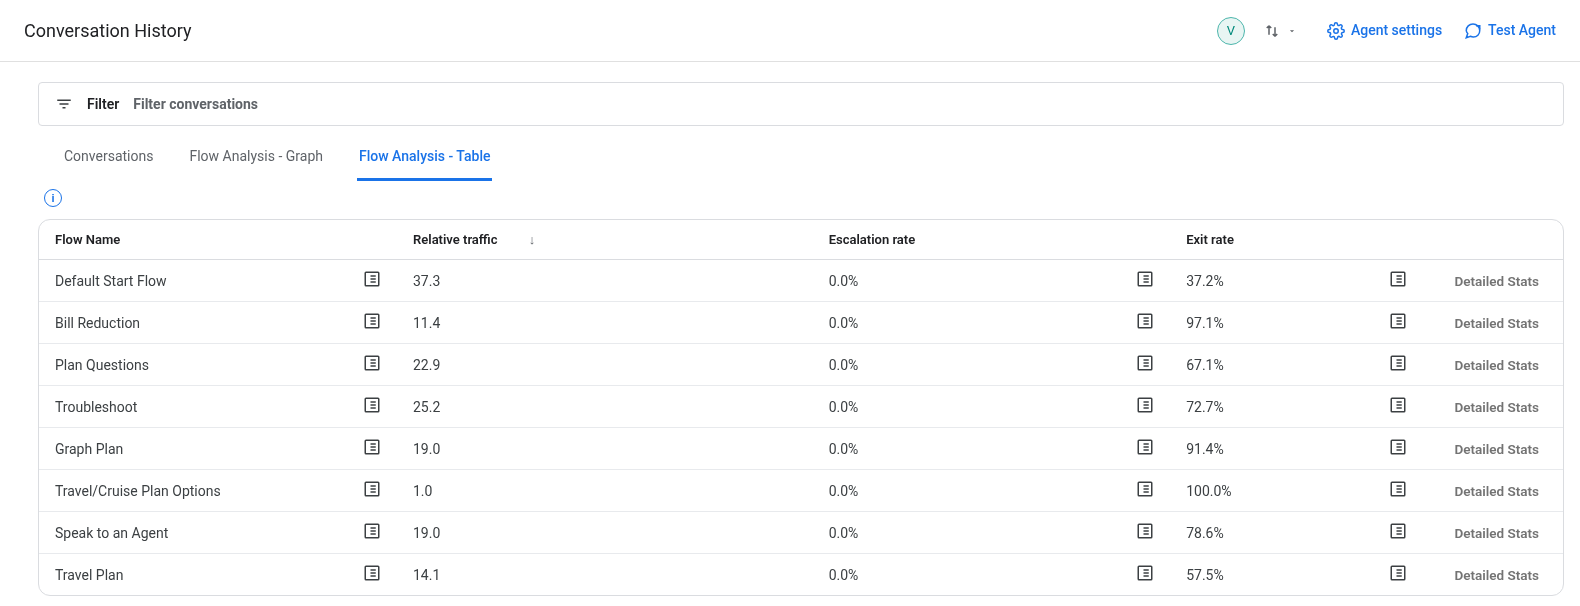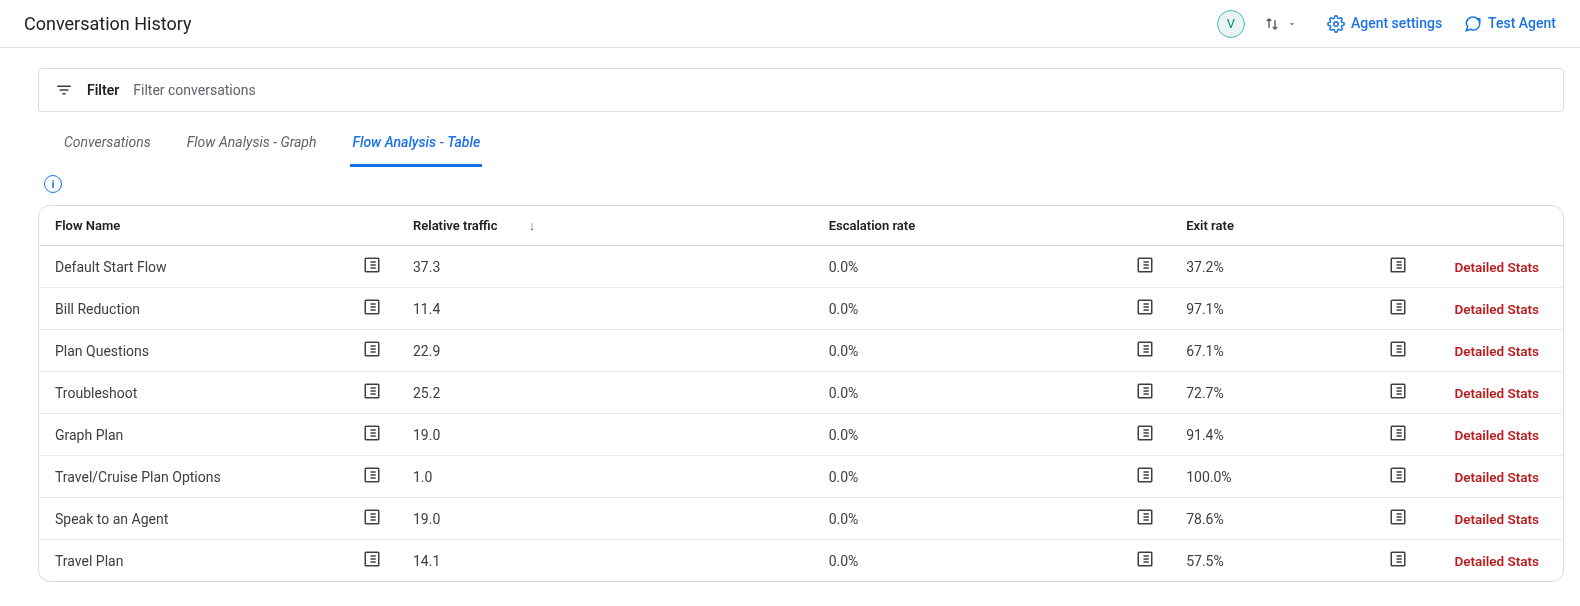--- a/index.html
+++ b/index.html
@@ -7,21 +7,21 @@
     font-family: 'Google Sans', Roboto, Arial, sans-serif;
     font-size: 14px;
     color: #202124;
     background: #fff;
   }
   .top-bar {
     display: flex;
     align-items: center;
     padding: 10px 24px;
     border-bottom: 1px solid #e0e0e0;
-    height: 48px;
+    height: 62px;
   }
   .page-title {
     font-size: 18px;
     font-weight: 400;
     color: #202124;
     flex: 0 0 auto;
   }
   .top-spacer { flex: 1; }
   .avatar {
     width: 28px; height: 28px;
@@ -63,34 +63,34 @@
     padding: 12px 16px;
   }
   .filter-label {
     font-weight: 600;
     font-size: 14px;
     color: #202124;
   }
   .filter-placeholder {
     color: #5f6368;
     font-size: 14px;
+    font-weight: bold;
   }
   .tabs {
     display: flex;
     gap: 32px;
     padding: 0 24px;
     margin-top: 8px;
   }
   .tab {
     padding: 14px 2px;
     color: #5f6368;
     font-size: 14px;
     cursor: pointer;
     border-bottom: 3px solid transparent;
-    font-style: italic;
   }
   .tab.active {
     color: #1a73e8;
     border-bottom-color: #1a73e8;
     font-weight: 500;
   }
   .info-banner {
     display: flex;
     align-items: center;
     gap: 8px;
@@ -140,21 +140,21 @@
   }
   .mini-icon {
     width: 18px; height: 18px;
     color: #3c4043;
     display: inline-flex;
   }
   .mini-icon svg { width: 100%; height: 100%; }
   .col-name { width: 320px; }
   .col-iconcell { width: 38px; text-align: left; padding-left: 4px; padding-right: 4px; }
   .detailed-link {
-    color: #b91c1c;
+    color: #737373;
     font-weight: 600;
     font-size: 13.5px;
     cursor: pointer;
     text-align: right;
     padding-right: 24px;
   }
 </style>
 </head>
 <body>
 

